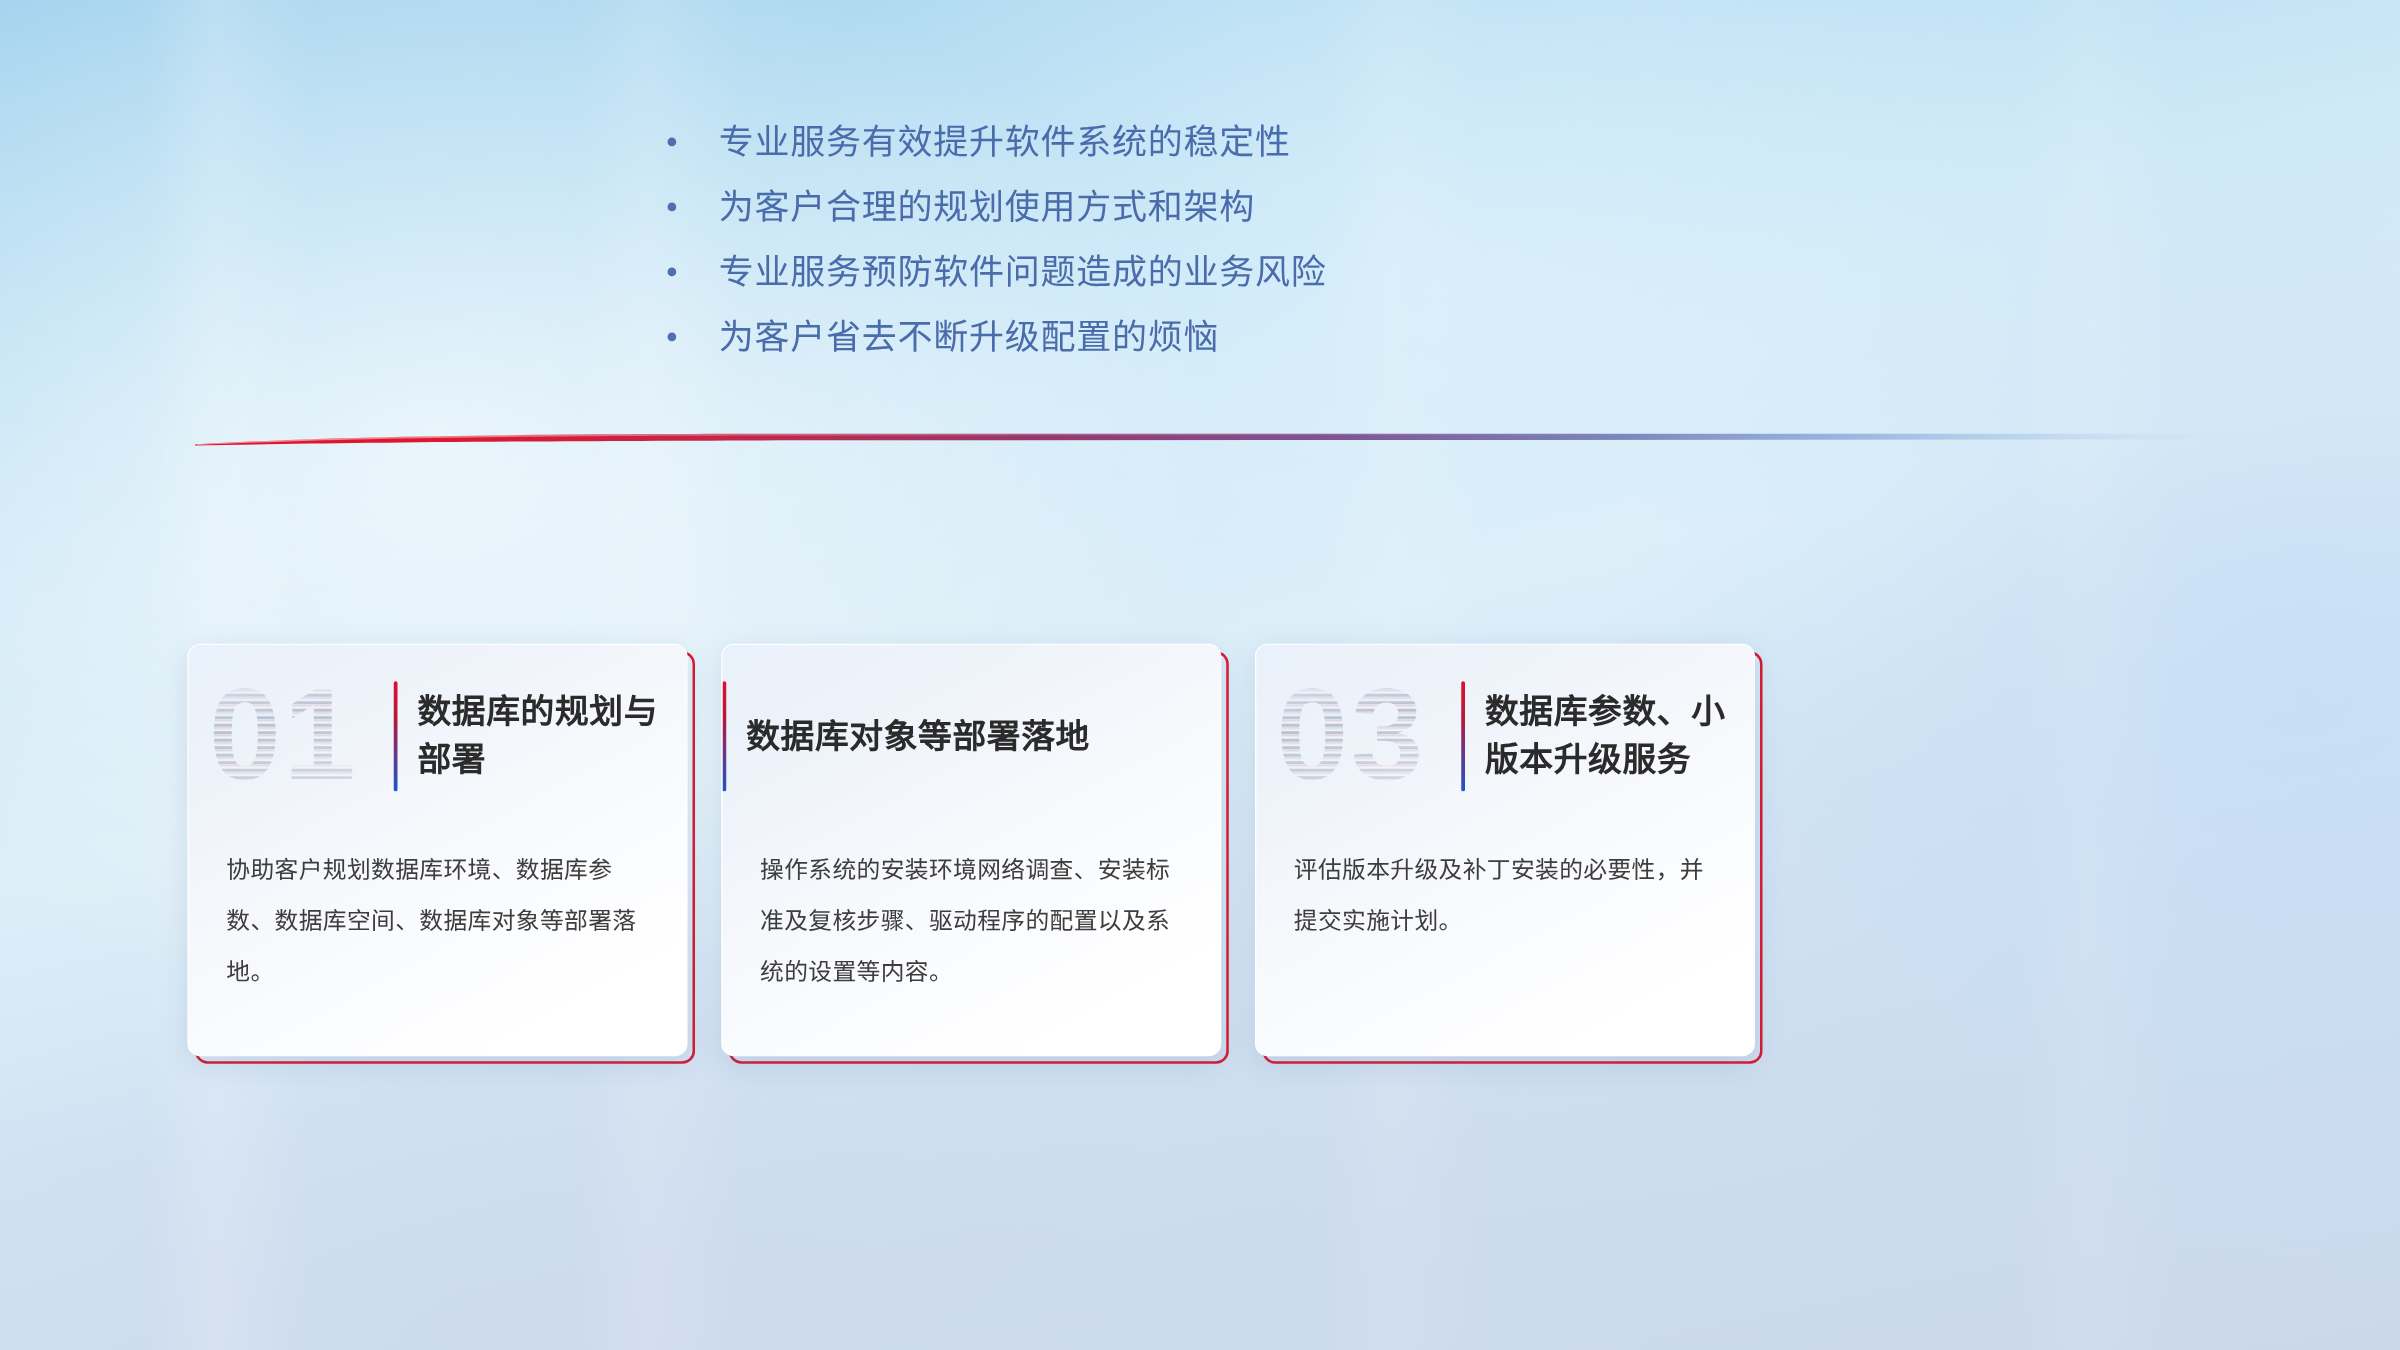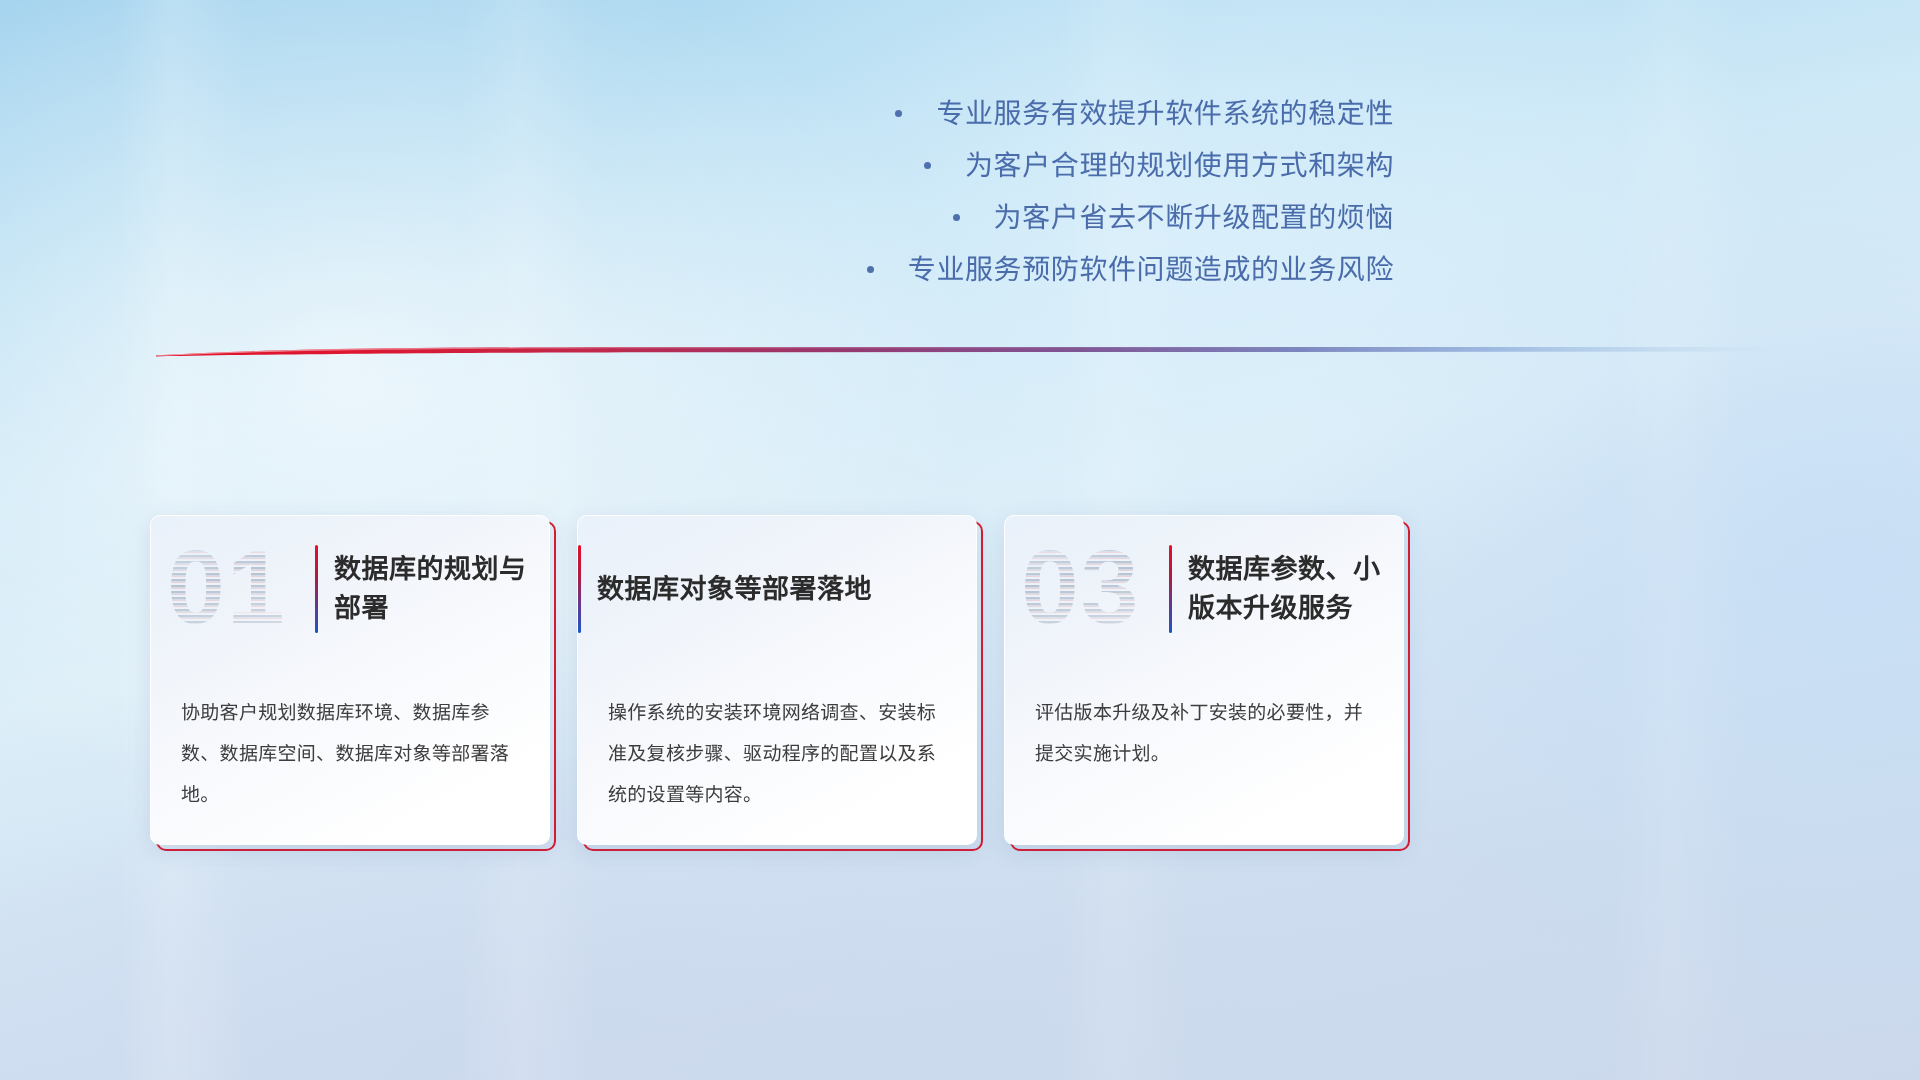--- a/index.html
+++ b/index.html
@@ -29,21 +29,21 @@
     opacity:.55;
   }
 
   
   #bullets{
     position:absolute;left:534px;top:88px;width:860px;
     list-style:none;margin:0;padding:0;
   }
   .bullet{
     display:flex;align-items:flex-start;
-    height:52px;margin-bottom:0;justify-content:flex-end;
+    height:52px;margin-bottom:0;
   }
   .bullet + .bullet{margin-top:0;}
   .bullet-dot{
     flex:0 0 auto;width:7px;height:7px;border-radius:50%;
     background:#4e71ae;margin:22px 34px 0 0;
   }
   .bullet-text{
     font-size:28px;line-height:52px;color:#4a6cab;
     letter-spacing:.6px;white-space:nowrap;
     font-weight:500;
@@ -92,21 +92,21 @@
     border-radius:2px;
   }
   .card-title{
     flex:1 1 auto;
     font-size:27px;line-height:39px;color:#2b2b2b;
     font-weight:700;letter-spacing:.5px;
     padding-right:14px;
     text-align:left;
   }
   .card-desc{
-    position:absolute;left:30px;top:176px;width:346px;
+    position:absolute;left:30px;top:160px;width:346px;
     font-size:19px;line-height:41px;color:#3d3d3d;
     letter-spacing:.3px;
   }
 </style>
 </head>
 <body>
 
 <div id="stage">
 
   <div id="streaks"></div>
@@ -115,25 +115,25 @@
     <li class="bullet">
       <span class="bullet-dot"></span>
       <span class="bullet-text">专业服务有效提升软件系统的稳定性</span>
     </li>
     <li class="bullet">
       <span class="bullet-dot"></span>
       <span class="bullet-text">为客户合理的规划使用方式和架构</span>
     </li>
     <li class="bullet">
       <span class="bullet-dot"></span>
+      <span class="bullet-text">专业服务预防软件问题造成的业务风险</span>
+    </li>
+    <li class="bullet">
+      <span class="bullet-dot"></span>
       <span class="bullet-text">为客户省去不断升级配置的烦恼</span>
-    </li>
-    <li class="bullet">
-      <span class="bullet-dot"></span>
-      <span class="bullet-text">专业服务预防软件问题造成的业务风险</span>
     </li>
   </ul>
 
   <div id="divider">
     <svg viewBox="0 0 1640 28" width="1640" height="28" preserveAspectRatio="none">
       <defs>
         <linearGradient id="gRule" x1="0" y1="0" x2="1" y2="0">
           <stop offset="0.00" stop-color="#e1142c" stop-opacity="1"></stop>
           <stop offset="0.12" stop-color="#de1630" stop-opacity="1"></stop>
           <stop offset="0.26" stop-color="#c32749" stop-opacity="1"></stop>

